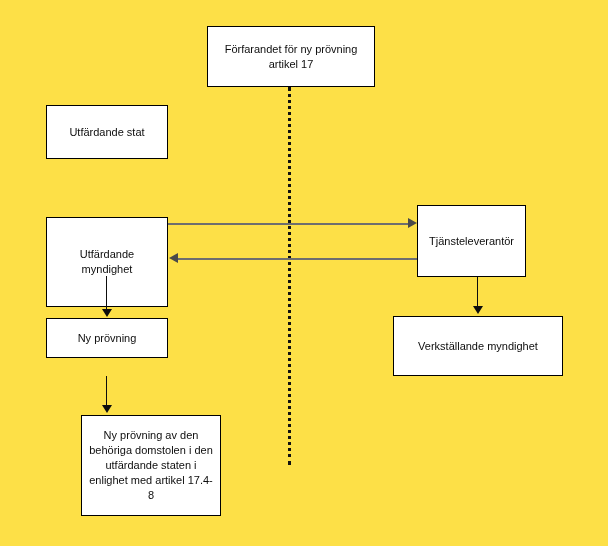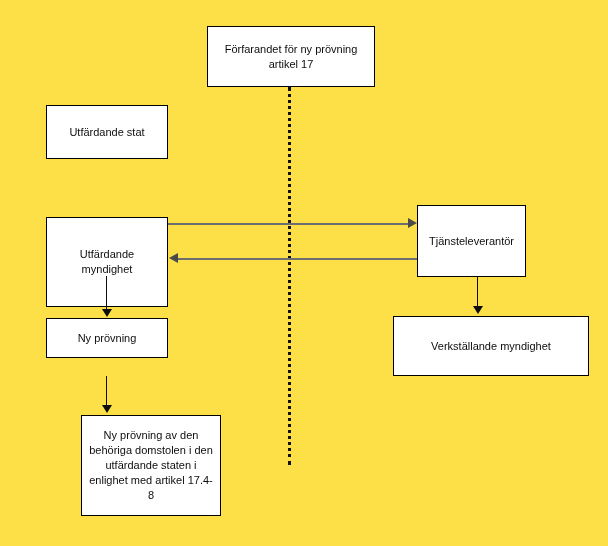--- a/index.html
+++ b/index.html
@@ -38,21 +38,21 @@
     white-space: pre-line;
   }
 
   
   #node-procedure      { left: 207px; top: 26px;  width: 168px; height: 61px; }
   #node-issuing-state  { left: 46px;  top: 105px; width: 122px; height: 54px; text-align: center; }
   #node-executing-state{ left: 417px; top: 105px; width: 121px; height: 54px; }
   #node-issuing-auth   { left: 46px;  top: 205px; width: 122px; height: 90px; margin-top: 12px; }
   #node-service-prov   { left: 417px; top: 205px; width: 109px; height: 72px; }
   #node-review         { left: 46px;  top: 318px; width: 122px; height: 40px; }
-  #node-executing-auth { left: 393px; top: 316px; width: 196px; height: 60px; }
+  #node-executing-auth { left: 393px; top: 316px; width: 170px; height: 60px; }
   #node-court-review   { left: 37px;  top: 415px; width: 140px; height: 101px; margin-left: 44px; }
 
   
   .vline {
     position: absolute;
     width: 0;
     border-left: 1px solid #0d0d0d;
   }
   .arrowhead-down {
     position: absolute;

